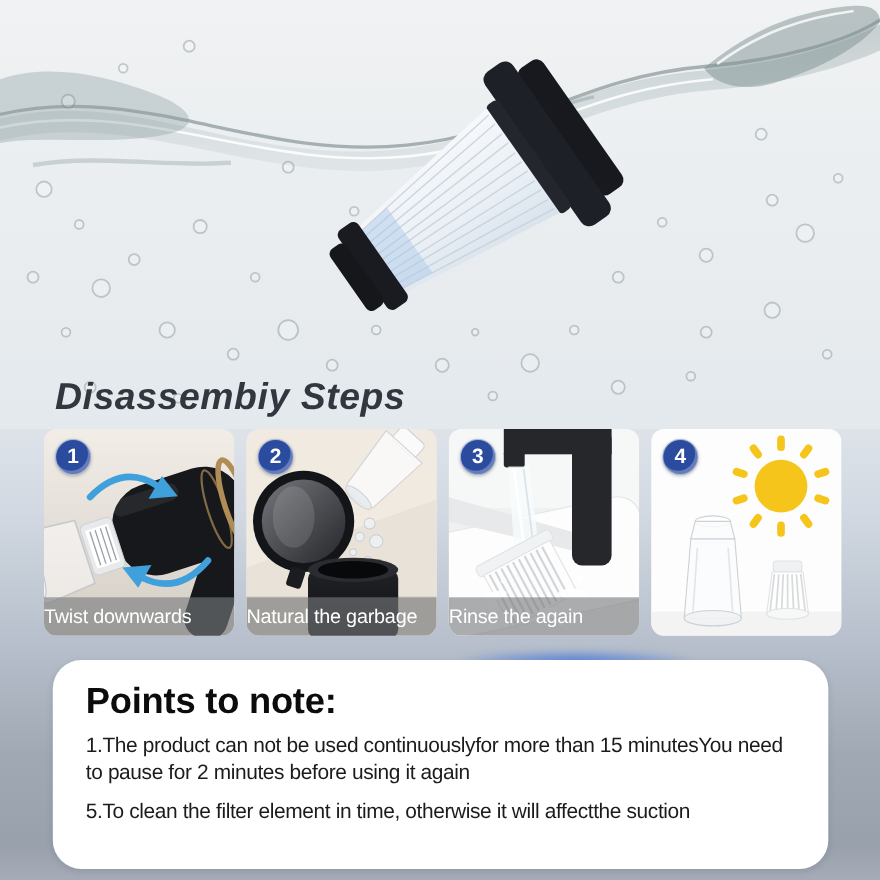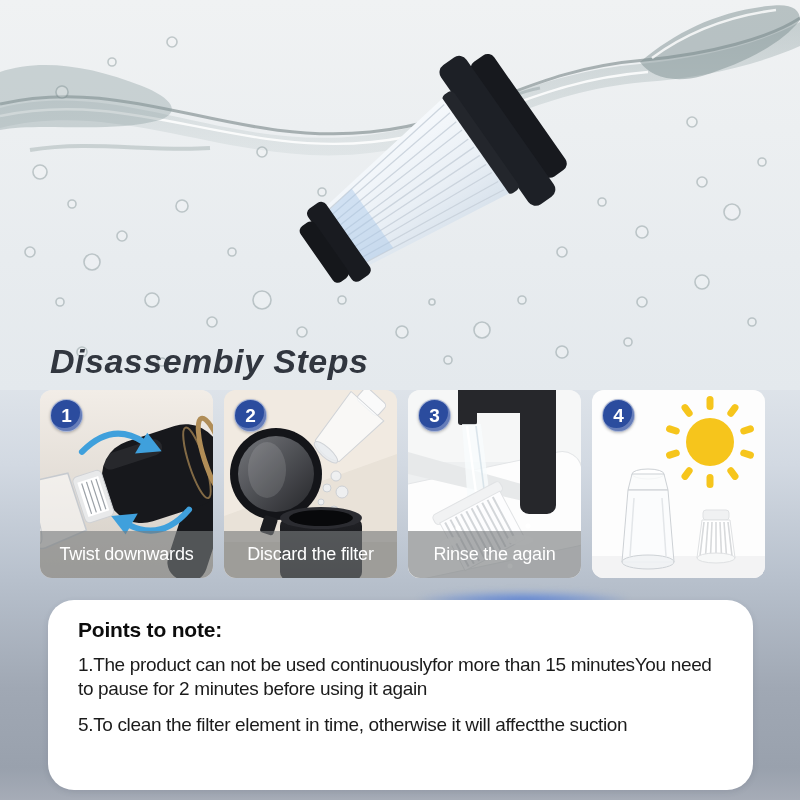--- a/index.html
+++ b/index.html
@@ -26,38 +26,38 @@
   .panel svg.art{position:absolute;inset:0;display:block;}
   .badge{
     position:absolute;top:9px;left:10px;width:33px;height:33px;border-radius:50%;
     background:var(--badge-blue,#2b4c9e);
     border:1.5px solid rgba(255,255,255,.6);
     box-shadow:0 1px 3px rgba(0,0,0,.25), inset -2px -3px 0 rgba(255,255,255,.28);
     display:flex;align-items:center;justify-content:center;
     color:#fff;font-weight:bold;font-size:19px;box-sizing:border-box;
   }
   .panel-label{
-    position:absolute;left:0;right:0;bottom:0;height:47px;
+    position:absolute;left:0;right:0;bottom:0;height:35px;
     background:var(--label-bar,rgba(120,122,125,0.62));
-    display:flex;align-items:center;justify-content:center;
+    display:flex;align-items:center;justify-content:flex-start;
     color:#fff;font-size:18px;letter-spacing:-0.2px;white-space:nowrap;
   }
   .glow-accent{
     position:absolute;left:418px;top:591px;width:210px;height:18px;border-radius:50%;
     background:radial-gradient(ellipse at center,var(--glow-blue,#5b84d8) 0%,rgba(91,132,216,.45) 45%,rgba(91,132,216,0) 75%);
     filter:blur(3px);
   }
   .notes-card{
     position:absolute;left:48px;top:600px;width:705px;height:190px;
     background:#ffffff;border-radius:26px;box-sizing:border-box;
     padding:18px 24px 0 30px;
     box-shadow:0 2px 6px rgba(40,50,70,.12);
   }
   .notes-heading{
-    font-size:21px;font-weight:bold;color:#0c0c0c;letter-spacing:-0.2px;
+    font-size:33px;font-weight:bold;color:#0c0c0c;letter-spacing:-0.2px;
     margin:0 0 11px 0;
   }
   .note-item{
     font-size:19px;color:#1b1b1b;letter-spacing:-0.35px;line-height:1.28;
     margin:0 0 11px 0;
   }
 </style>
 </head>
 <body>
 
@@ -238,21 +238,21 @@
         <g transform="translate(97,152)">
           <rect x="-41" y="-24" width="82" height="62" rx="8" fill="url(#canG)"></rect>
           <ellipse cx="0" cy="-24" rx="41" ry="11" fill="#2b2c31"></ellipse>
           <ellipse cx="0" cy="-24" rx="32" ry="8" fill="#08090b"></ellipse>
         </g>
       </svg>
       <div class="badge">
           <span>2</span>
         </div>
       <div class="panel-label">
-          <span>Discard the filter</span>
+          <span>Natural the garbage</span>
         </div>
     </div>
 
     <div class="panel">
       <svg class="art" viewBox="0 0 173 188">
         <rect width="173" height="188" fill="#eef0f1"></rect>
         <rect width="173" height="72" fill="#f6f7f7"></rect>
         <g transform="rotate(-12 60 120)">
             <rect x="-40" y="82" width="220" height="96" rx="20" fill="#fdfdfd" stroke="#e3e5e7"></rect>
           </g>

